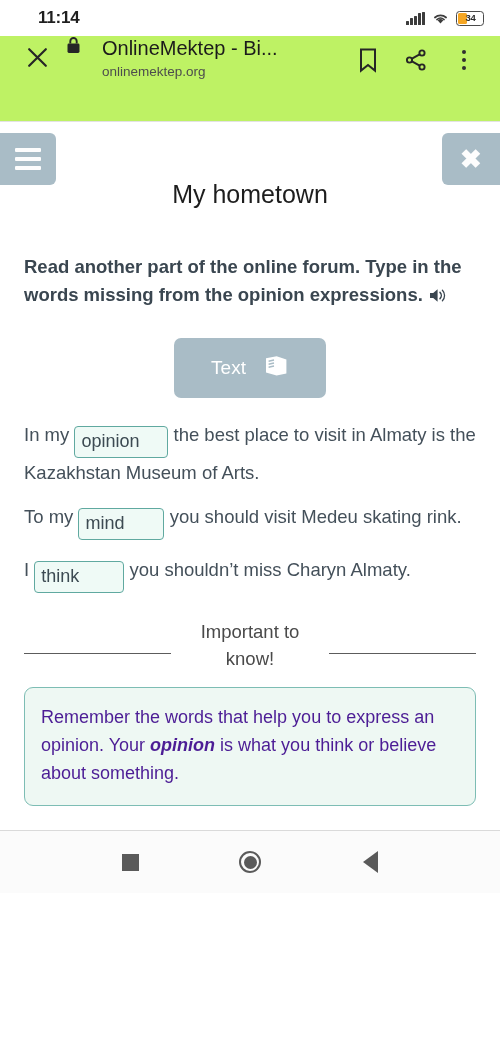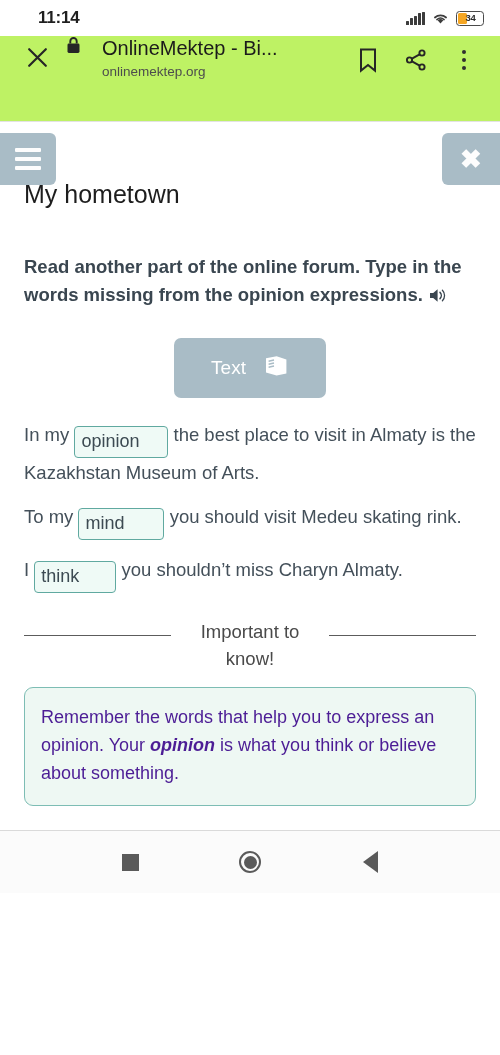--- a/index.html
+++ b/index.html
@@ -167,20 +167,21 @@
   
   .content { padding: 0 24px; }
 
   .lesson-title {
     font-size: 25px;
     color: #1d1d1d;
     line-height: 1.2;
     margin-top: -4px;
     margin-bottom: 0;
     font-weight: normal;
+    text-align: center;
   }
 
   .task-text {
     font-size: 18.5px;
     font-weight: bold;
     color: #3a4650;
     line-height: 1.53;
     margin-top: 44px;
   }
   .speaker-icon {
@@ -227,26 +228,26 @@
     color: #3c4a52;
     font-size: 18px;
     font-family: "Liberation Sans", sans-serif;
     padding: 3px 6px 4px;
     line-height: 1.3;
     outline: none;
     height: 32px;
   }
   .blank-opinion { width: 94px; }
   .blank-mind { width: 86px; }
-  .blank-think { width: 82px; }
+  .blank-think { width: 90px; }
 
   
   .divider {
     display: flex;
-    align-items: flex-start;
+    align-items: center;
     gap: 14px;
     margin-top: 26px;
   }
   .divider-line {
     flex: 1 1 0;
     height: 1px;
     background: #5c5c5c;
     margin-top: 16px;
   }
   .divider-label {

